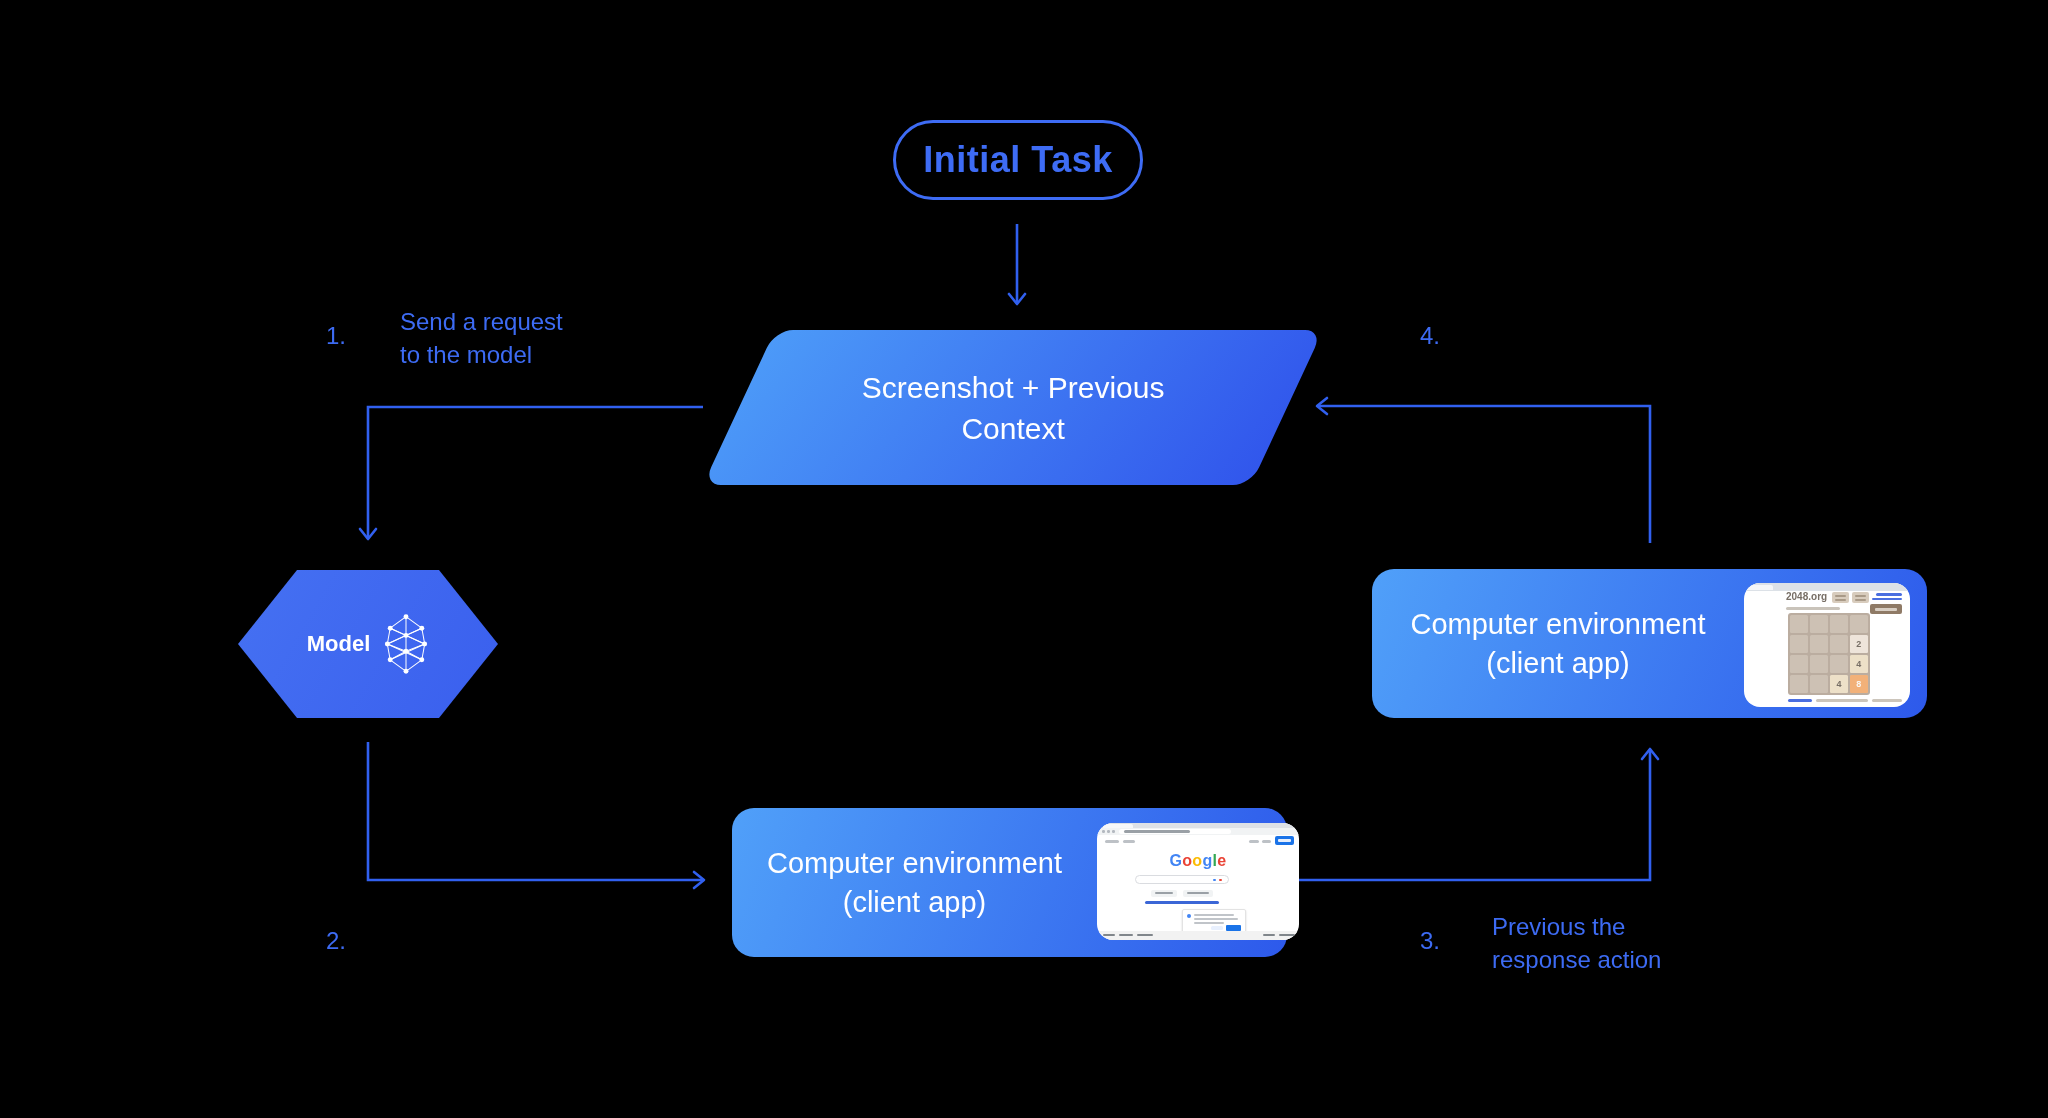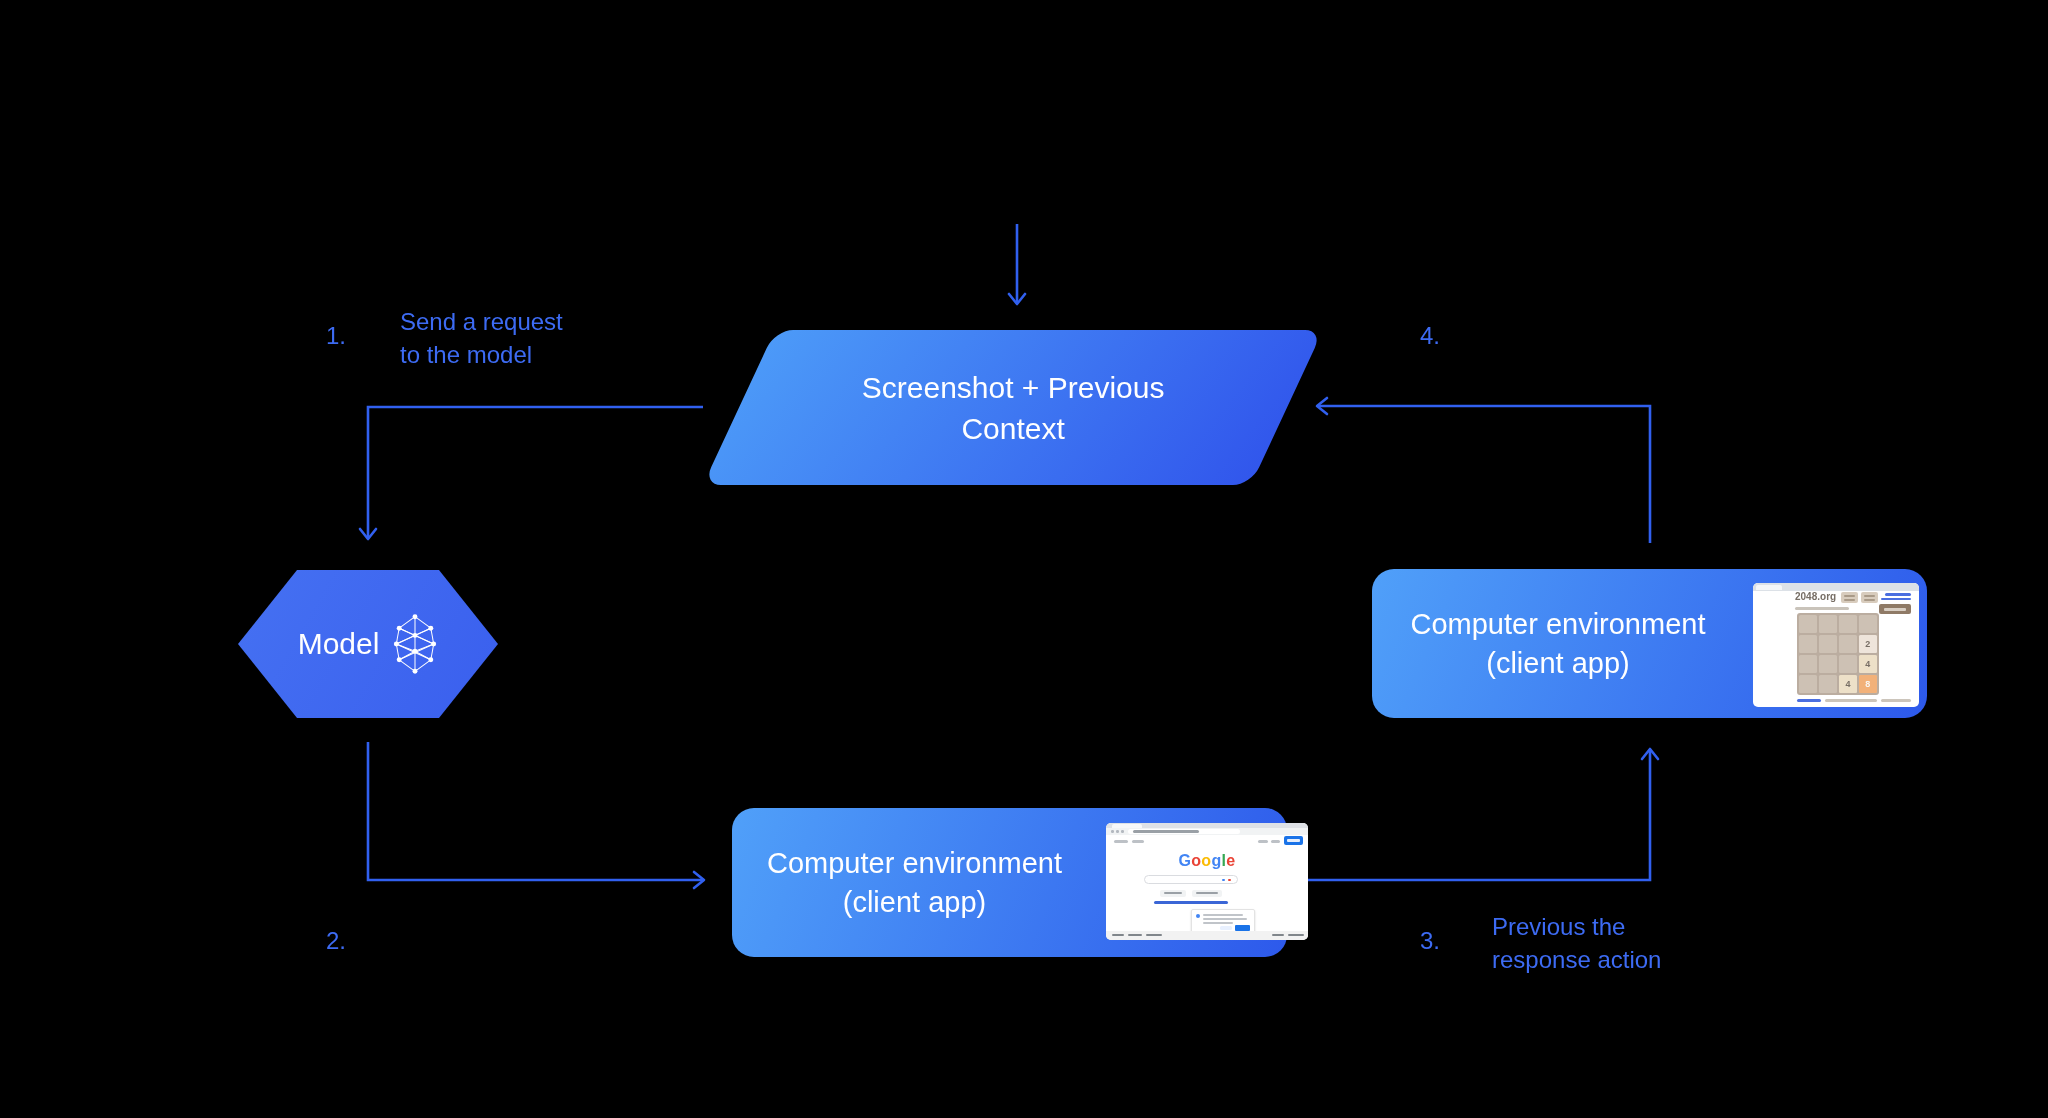--- a/index.html
+++ b/index.html
@@ -21,36 +21,36 @@
   .para{left:739px;top:330px;width:548px;height:155px;transform:skewX(-25deg);border-radius:18px;
         background:linear-gradient(108deg,var(--parag1,#4C9AF8) 0%,var(--parag2,#3156EC) 100%);
         display:flex;align-items:center;justify-content:center;}
   .para-inner{transform:skewX(25deg);text-align:center;color:#fff;font-size:30px;line-height:41px;font-weight:400;}
 
   
   .hexa{left:238px;top:570px;width:260px;height:148px;
         clip-path:polygon(0% 50%,22.7% 0%,77.3% 0%,100% 50%,77.3% 100%,22.7% 100%);
         background:linear-gradient(120deg,var(--hexg1,#4571F2) 0%,var(--hexg2,#3A5FEE) 100%);
         display:flex;align-items:center;justify-content:center;gap:13px;}
-  .hexa .mlabel{color:#fff;font-size:30px;font-weight:400;text-align:center;}
+  .hexa .mlabel{color:#fff;font-size:22px;font-weight:700;text-align:center;}
 
   
   .envbox{width:555px;height:149px;border-radius:22px;
         background:linear-gradient(112deg,var(--boxg1,#50A0F9) 0%,var(--boxg2,#2D59EB) 100%);}
   .envbox .etext{position:absolute;left:0;top:0;height:100%;display:flex;flex-direction:column;
         justify-content:center;text-align:center;color:#fff;font-size:29px;line-height:39px;font-weight:400;}
   .box-right{left:1372px;top:569px;}
   .box-bottom{left:732px;top:808px;}
 
   
   .stepnum{color:var(--labeltext,#3D6BF3);font-size:24px;font-weight:500;}
   .steptext{color:var(--labeltext,#3D6BF3);font-size:24px;line-height:33px;font-weight:500;}
 
   
-  .thumb{background:#fff;border-radius:5px;overflow:hidden;margin-left:9px;}
+  .thumb{background:#fff;border-radius:16px;overflow:hidden;}
   .bar{position:absolute;border-radius:1.5px;}
 
   
   .t2048-chrome{left:0;top:0;width:100%;height:8px;background:#dce1e7;}
   .t2048-tab{left:3px;top:2px;width:26px;height:5px;background:#f4f6f8;border-radius:2px 2px 0 0;}
   .t2048-title{left:42px;top:8px;font-size:10px;font-weight:700;color:#776e65;}
   .scorebox{top:9px;width:17px;height:11px;background:#d8ccbd;border-radius:2px;}
   .scorebox i{position:absolute;left:3px;width:11px;height:2px;background:#a99a88;border-radius:1px;}
   .t2048-btn{left:126px;top:21px;width:32px;height:10px;background:#8f7a66;border-radius:2px;}
   .t2048-btn i{position:absolute;left:5px;top:4px;width:22px;height:2.5px;background:#d9cfc4;border-radius:1px;}
@@ -88,20 +88,23 @@
         <path class="chev" d="M3 5 L13 13 L3 21"></path>
       </marker>
     </defs>
     <path class="arrow" marker-end="url(#chev)" d="M1017 224 V 304"></path>
     <path class="arrow" marker-end="url(#chev)" d="M703 407 H368 V539"></path>
     <path class="arrow" marker-end="url(#chev)" d="M368 742 V880 H704"></path>
     <path class="arrow" marker-end="url(#chev)" d="M1290 880 H1650 V749"></path>
     <path class="arrow" marker-end="url(#chev)" d="M1650 543 V406 H1317"></path>
   </svg>
 
+  <div class="abs pill">
+    <span>Initial Task</span>
+  </div>
 
   <div class="abs para">
     <div class="para-inner">
       <div>Screenshot + Previous</div>
       <div>Context</div>
     </div>
   </div>
 
   <div class="abs hexa">
     <span class="mlabel">Model</span>

